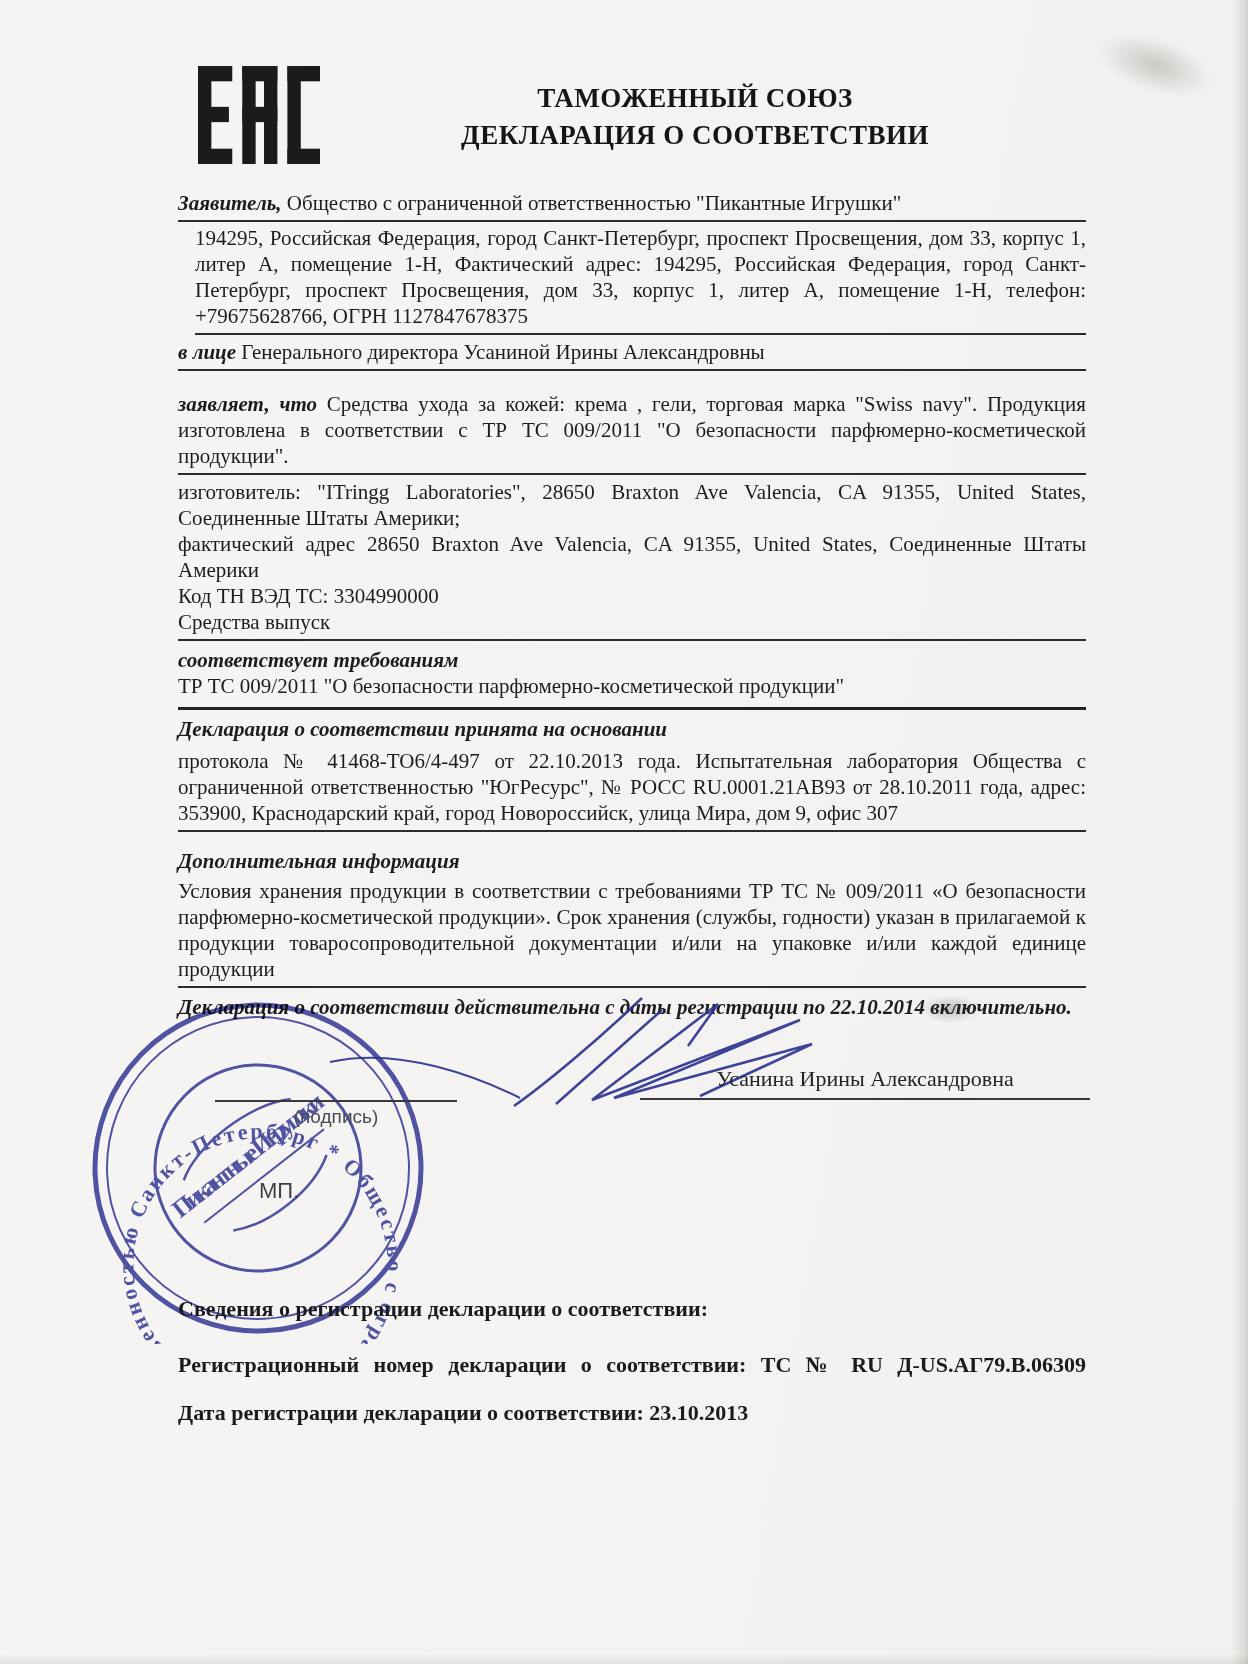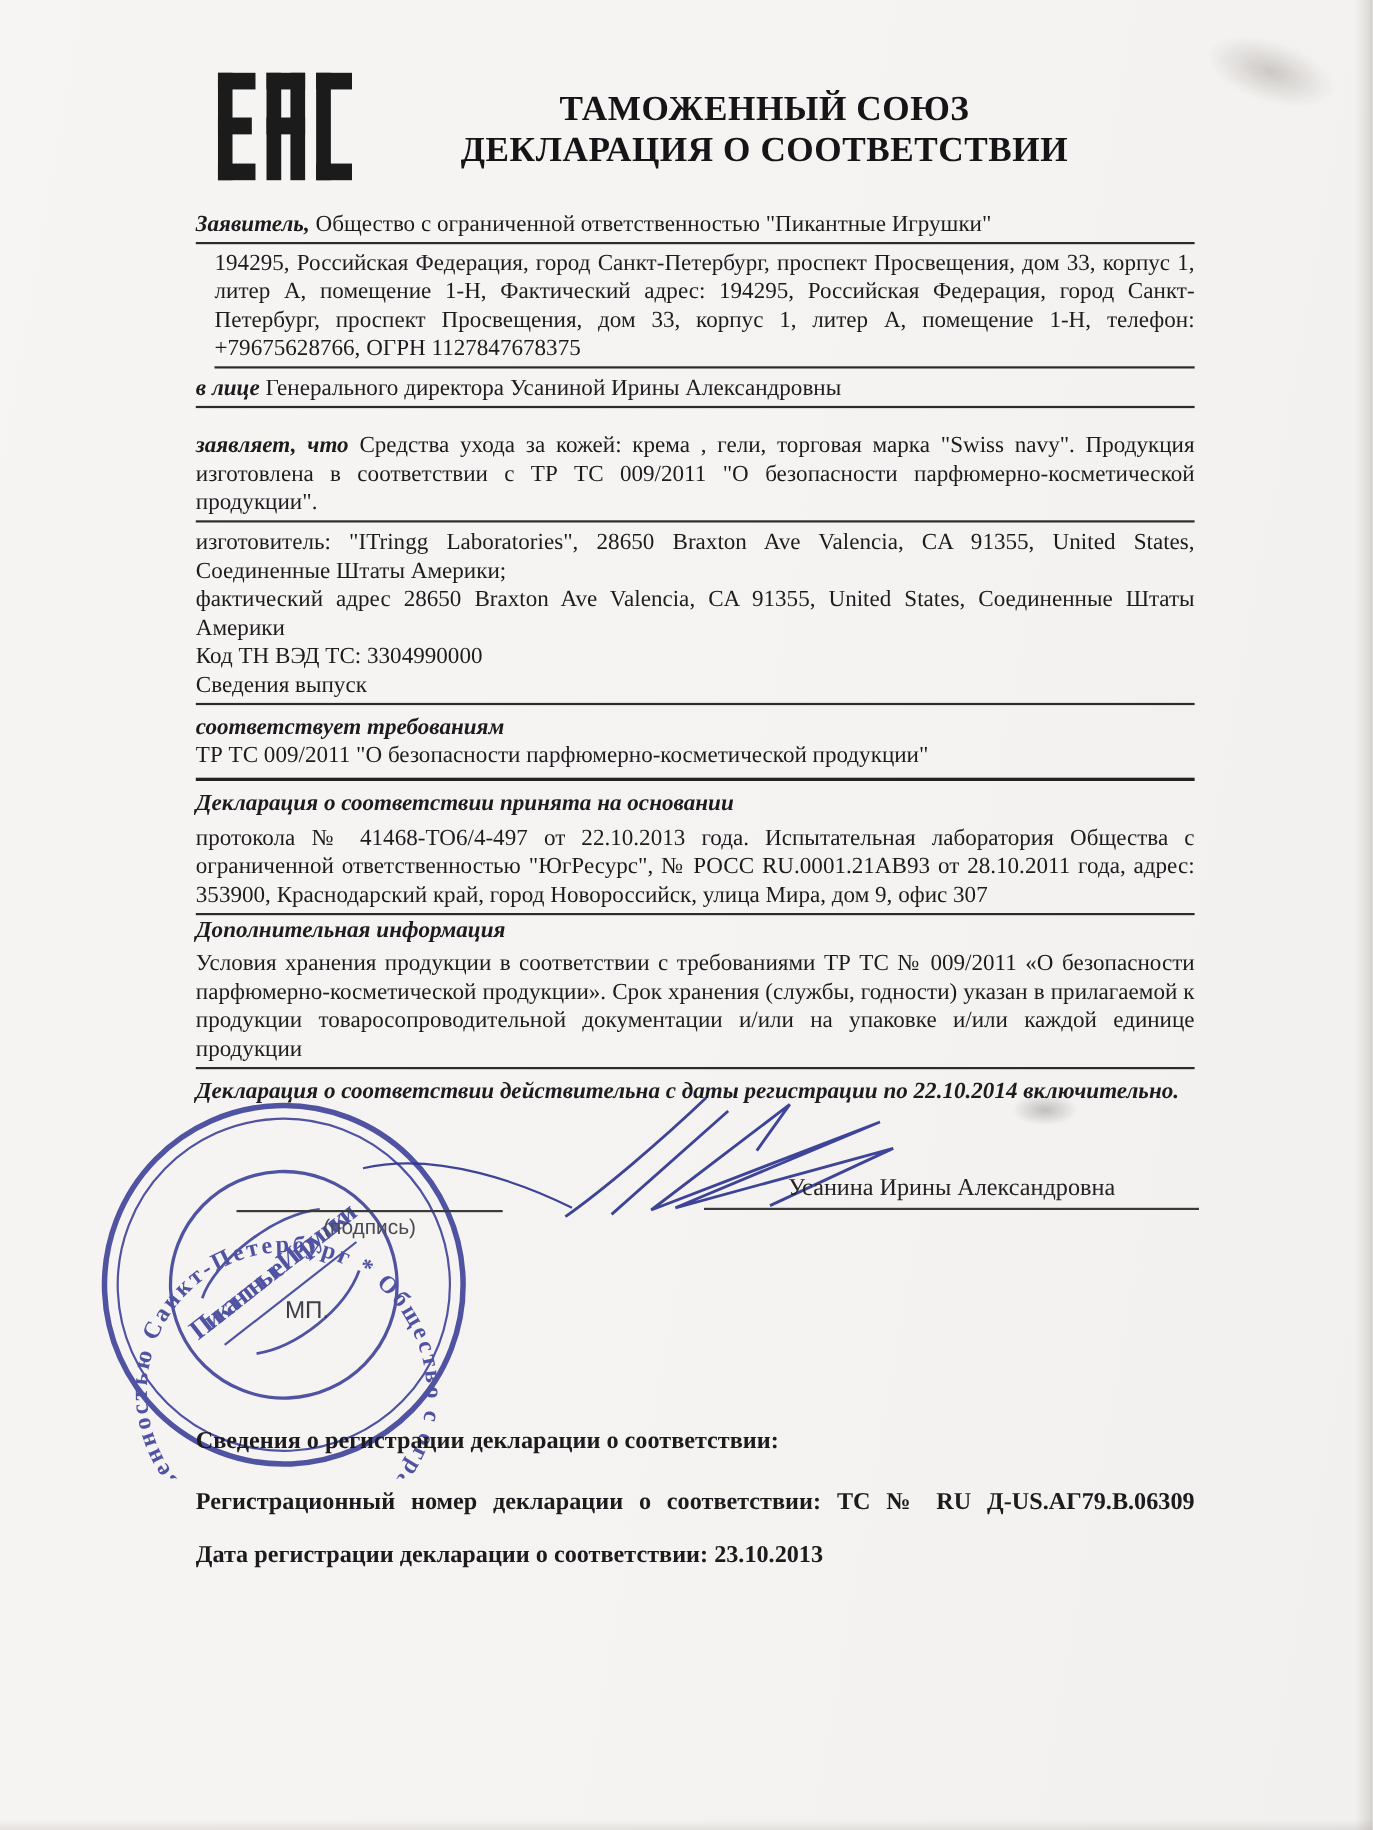--- a/index.html
+++ b/index.html
@@ -23,21 +23,21 @@
     transform:rotate(18deg); filter:blur(1px); }
   .smudge-mid{ position:absolute; left:920px; top:995px; width:60px; height:28px;
     background:radial-gradient(ellipse,rgba(70,70,70,.30),rgba(70,70,70,0) 70%); filter:blur(1px);}
 
   
   .logo{ position:absolute; left:198px; top:66px; width:122px; height:98px; }
   .sr{ position:absolute; width:1px; height:1px; overflow:hidden; clip:rect(0 0 0 0); }
 
   
   .title{ position:absolute; left:340px; top:80px; width:710px; text-align:center;
-    font-weight:bold; font-size:32px; line-height:37px; letter-spacing:.5px; color:#151517; }
+    font-weight:bold; font-size:27px; line-height:37px; letter-spacing:.5px; color:#151517; }
 
   
   .content{ position:absolute; left:178px; top:190px; width:908px;
     font-size:21px; line-height:26px; color:#1c1c1e; }
   .sec{ padding-bottom:4px; }
   .rule{ border-bottom:2px solid #2b2b2b; }
   .rule-thick{ border-bottom:3px solid #222; }
   .b{ font-weight:bold;font-style:italic; }
   .j{ text-align:justify; }
   .mt4{ margin-top:4px; } .mt6{ margin-top:6px; }
@@ -113,34 +113,34 @@
 
     <div class="sec rule j" style="padding-top:20px;">
       <span class="b">заявляет, что</span>
       <span>Средства ухода за кожей: крема , гели, торговая марка "Swiss navy". Продукция изготовлена в соответствии с ТР ТС 009/2011 "О безопасности парфюмерно-косметической продукции".</span>
     </div>
 
     <div class="sec rule" style="padding-top:4px;">
       <div class="j">изготовитель: "ITringg Laboratories", 28650 Braxton Ave Valencia, CA 91355, United States, Соединенные Штаты Америки;</div>
       <div class="j">фактический адрес 28650 Braxton Ave Valencia, CA 91355, United States, Соединенные Штаты Америки</div>
       <div>Код ТН ВЭД ТС: 3304990000</div>
-      <div>Сведения выпуск</div>
+      <div>Средства выпуск</div>
     </div>
 
     <div class="sec rule-thick" style="padding-top:6px; padding-bottom:8px;">
       <div class="b">соответствует требованиям</div>
       <div>ТР ТС 009/2011 "О безопасности парфюмерно-косметической продукции"</div>
     </div>
 
     <div class="sec rule" style="padding-top:6px;">
       <div class="b">Декларация о соответствии принята на основании</div>
       <div class="j mt6">протокола № 41468-ТО6/4-497 от 22.10.2013 года. Испытательная лаборатория Общества с ограниченной ответственностью "ЮгРесурс", № РОСС RU.0001.21АВ93 от 28.10.2011 года, адрес: 353900, Краснодарский край, город Новороссийск, улица Мира, дом 9, офис 307</div>
     </div>
 
-    <div class="sec rule" style="padding-top:0;">
+    <div class="sec rule" style="padding-top:16px;">
       <div class="b">Дополнительная информация</div>
       <div class="j mt4">Условия хранения продукции в соответствии с требованиями ТР ТС № 009/2011 «О безопасности парфюмерно-косметической продукции». Срок хранения (службы, годности) указан в прилагаемой к продукции товаросопроводительной документации и/или на упаковке и/или каждой единице продукции</div>
     </div>
 
     <div class="sec b j mt6">Декларация о соответствии  действительна с даты регистрации по 22.10.2014 включительно.</div>
   </div>
 
   <div class="stamp">
     <svg width="352" height="352" viewBox="0 0 352 352">
       <g transform="rotate(-24 176 176)" fill="none" stroke="#3a3f9f">

